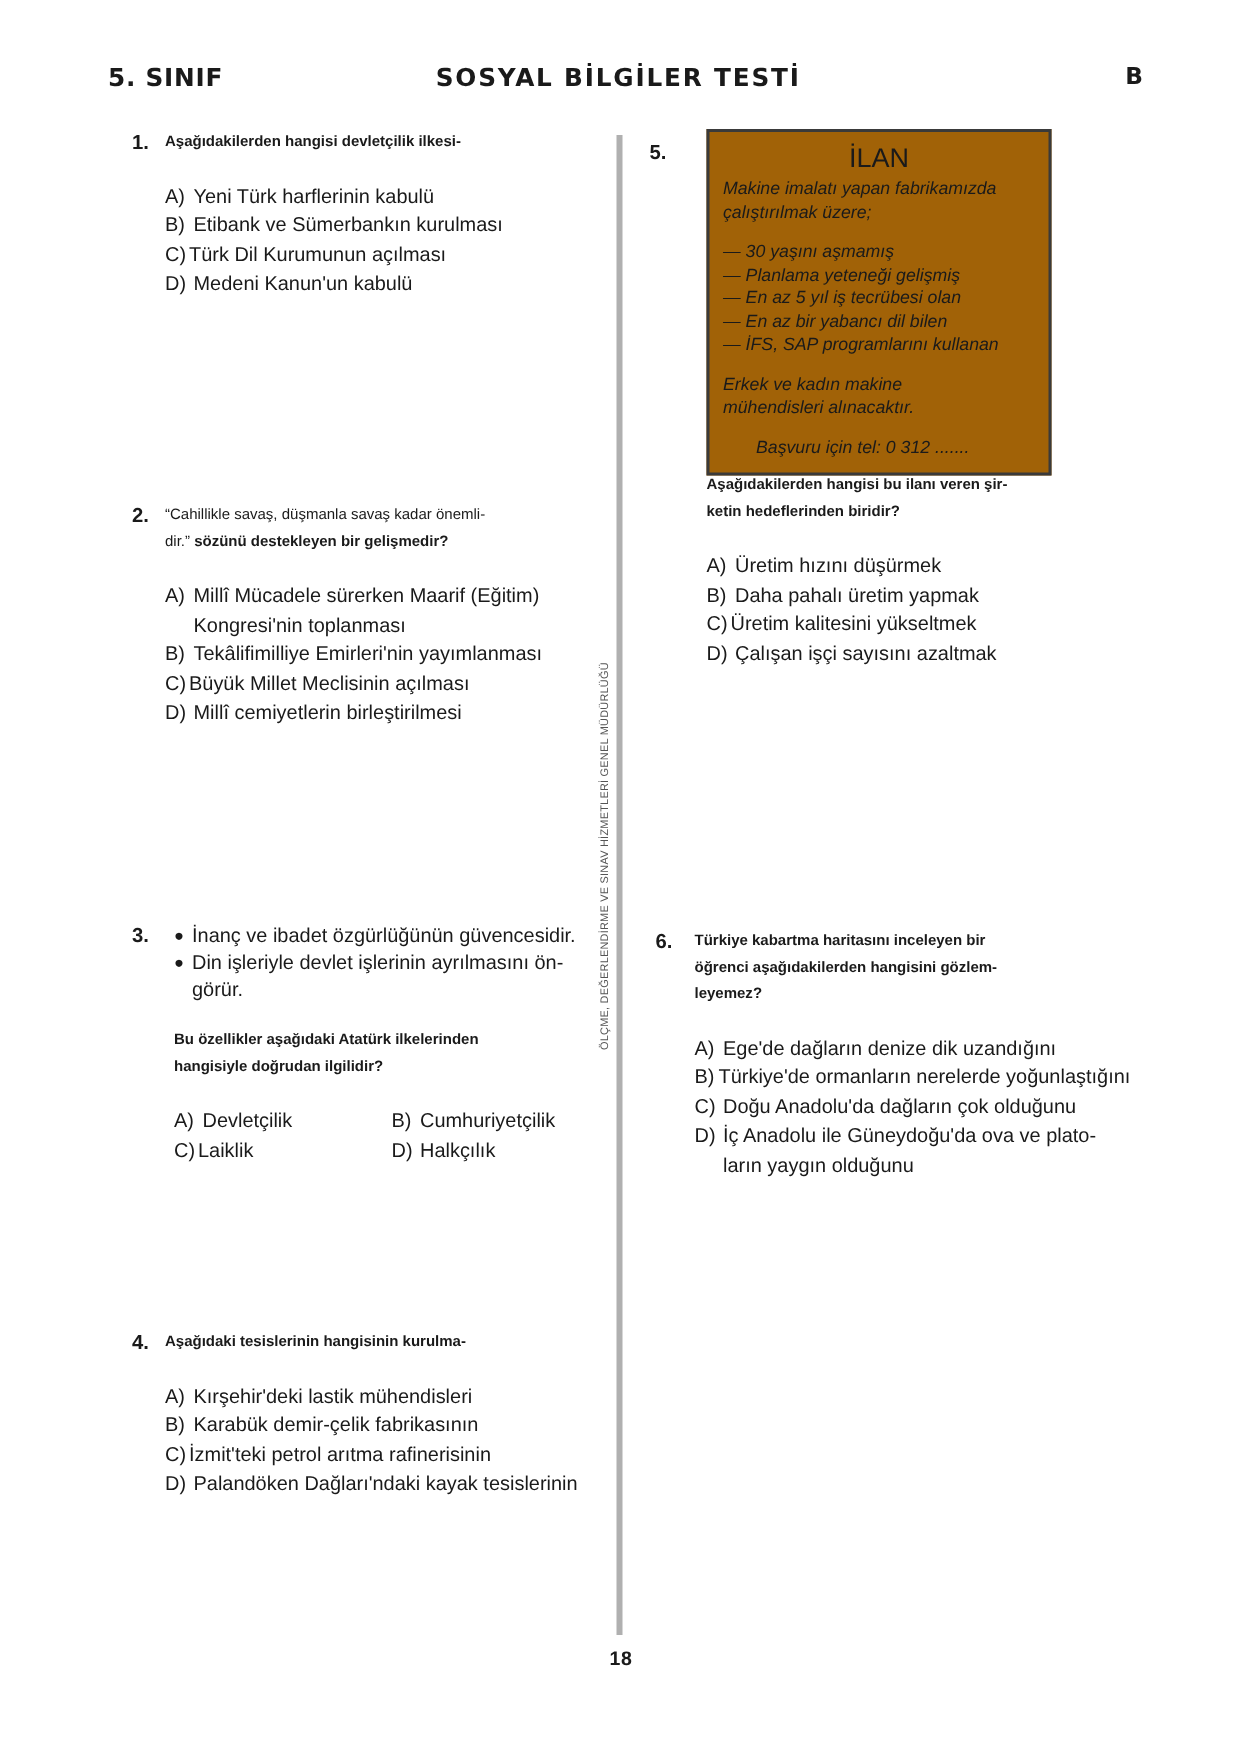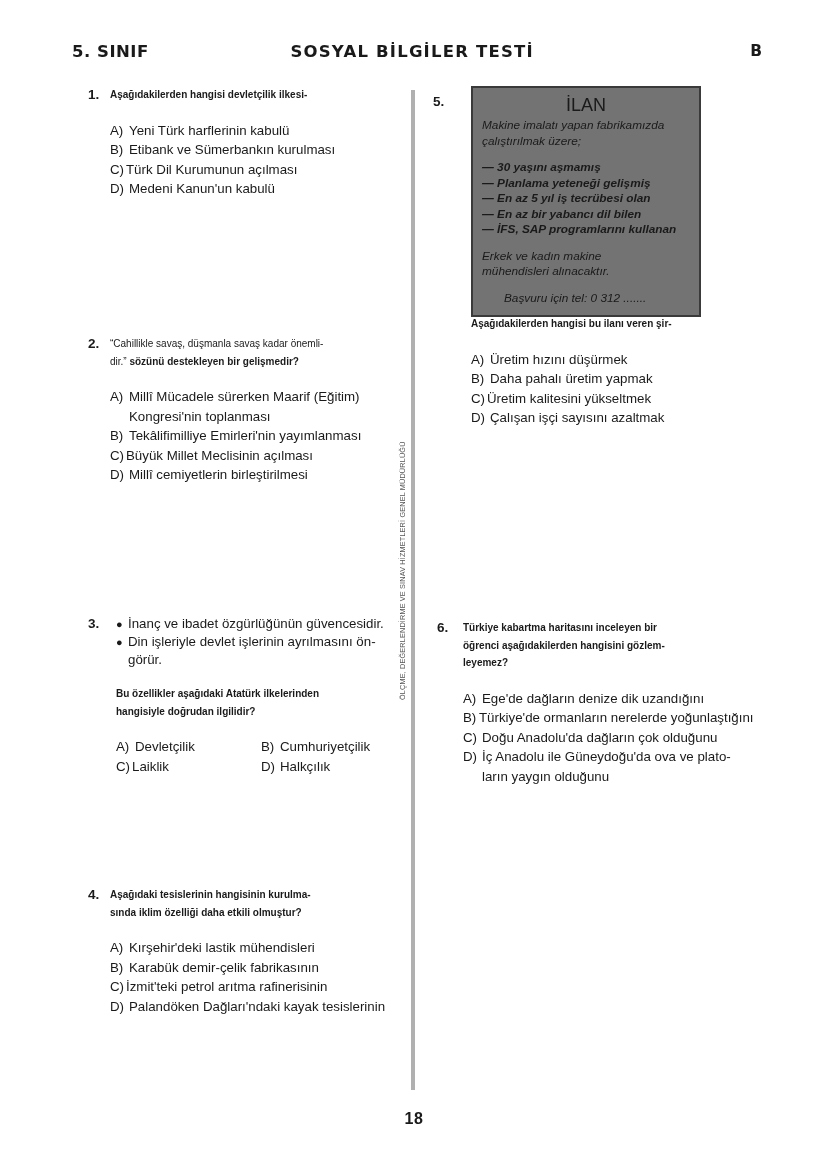--- a/index.html
+++ b/index.html
@@ -173,52 +173,51 @@
     left: -4px;
     top: 8px;
     font-size: 13.5px;
     font-weight: bold;
   }
   .ilan-box {
     position: absolute;
     left: 34px;
     top: 0px;
     width: 208px;
-    background: #737373;
+    background: #a16207;
     border: 2px solid #3a3a3a;
     padding: 6px 9px 9px 9px;
     font-style: italic;
     font-size: 11.8px;
     line-height: 15.5px;
   }
   .ilan-title {
     text-align: center;
     font-style: normal;
     font-size: 18px;
     font-weight: normal;
     line-height: 22px;
     margin-bottom: 2px;
     font-family: "Liberation Sans", sans-serif;
   }
   .ilan-p { margin: 0; }
   .ilan-gap { height: 11px; }
-  .ilan-li { margin: 0; white-space: nowrap; font-weight: bold; }
+  .ilan-li { margin: 0; white-space: nowrap; }
   .ilan-tel { padding-left: 22px; margin: 0; }
 
   
   .pagenum {
     position: absolute;
     left: 0;
     right: 0;
     top: 1098px;
     text-align: center;
-    font-size: 16px;
+    font-size: 13px;
     font-weight: bold;
     letter-spacing: 0.5px;
-    margin-top: 12px;
   }
 </style>
 </head>
 <body>
 
 <div class="header">
   <div class="hdr-left">5. SINIF</div>
   <div class="hdr-center">SOSYAL BİLGİLER TESTİ</div>
   <div class="hdr-right">B</div>
 </div>
@@ -341,23 +340,20 @@
       </div>
     </div>
   </div>
 
   <div class="q" style="top:800px;">
     <div class="q-row">
       <div class="q-num">4.</div>
       <div class="q-body">
         <div class="stem">
           <div>Aşağıdaki tesislerinin hangisinin kurulma-</div>
-          <div>
-            <span>sında iklim özelliği </span><span class="u">daha etkili</span><span> olmuştur?</span>
-          </div>
         </div>
         <div class="opts">
           <div class="opt">
             <span class="opt-letter">A)</span>
             <span class="opt-text">Kırşehir'deki lastik mühendisleri</span>
           </div>
           <div class="opt">
             <span class="opt-letter">B)</span>
             <span class="opt-text">Karabük demir-çelik fabrikasının</span>
           </div>
@@ -394,20 +390,21 @@
         <div class="ilan-gap"></div>
         <p class="ilan-p">Erkek ve kadın makine</p>
         <p class="ilan-p">mühendisleri alınacaktır.</p>
         <div class="ilan-gap"></div>
         <p class="ilan-tel">Başvuru için tel: 0 312 .......</p>
       </div>
     </div>
     <div style="position:absolute; top:229px; left:34px; width:286px;">
       <div class="stem">
         <div>Aşağıdakilerden hangisi bu ilanı veren şir-</div>
+        <div>ketin hedeflerinden biridir?</div>
       </div>
       <div class="opts">
         <div class="opt">
           <span class="opt-letter">A)</span>
           <span class="opt-text">Üretim hızını düşürmek</span>
         </div>
         <div class="opt">
           <span class="opt-letter">B)</span>
           <span class="opt-text">Daha pahalı üretim yapmak</span>
         </div>

